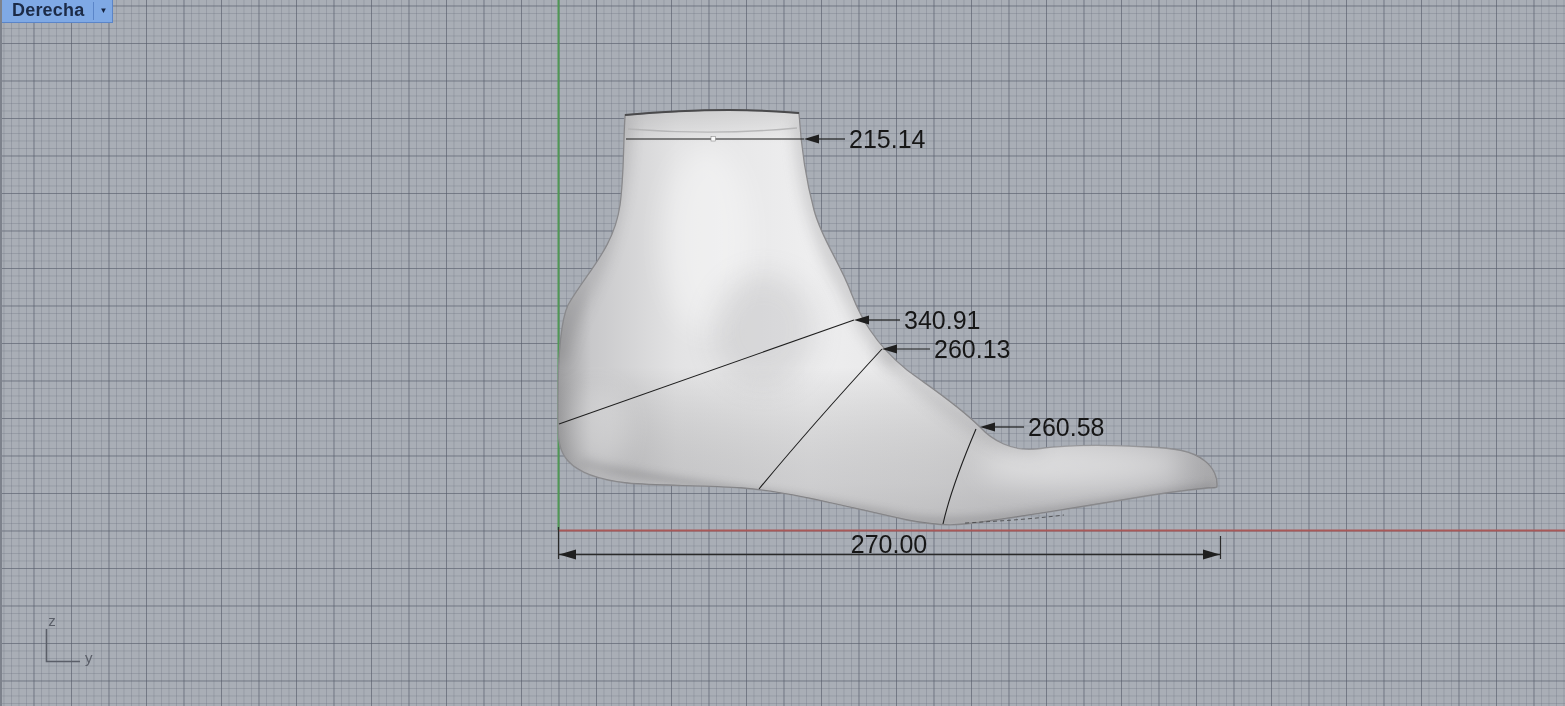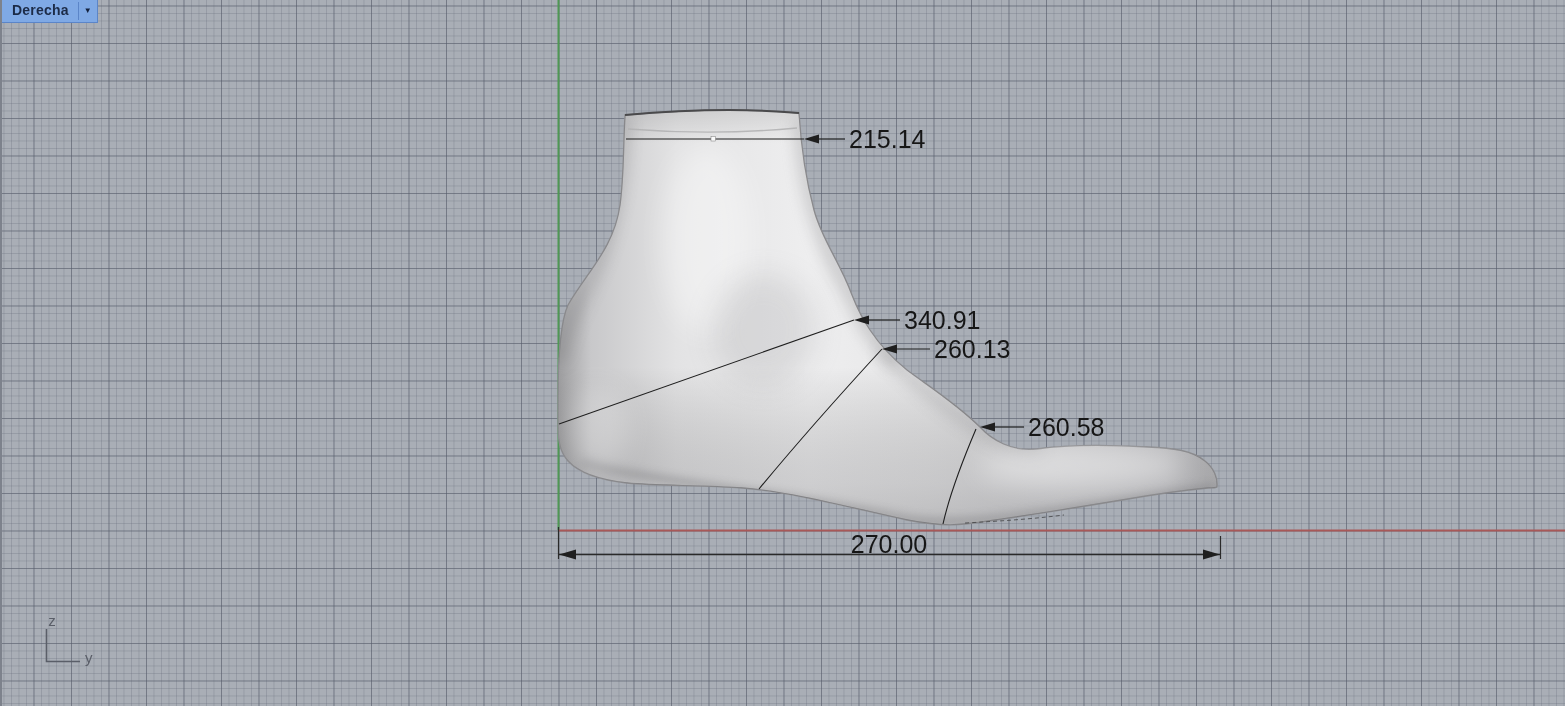--- a/index.html
+++ b/index.html
@@ -24,21 +24,21 @@
     height:22px;
     display:flex;align-items:center;
     background:#7fa9e5;
     border-right:1px solid #5b85c8;
     border-bottom:1px solid #5b85c8;
     z-index:5;
     cursor:pointer;
   }
   .tab-label{
     padding:0 9px 2px 10px;
-    font-size:14px;font-weight:bold;
+    font-size:18px;font-weight:bold;
     color:#1c2b47;
     letter-spacing:0.2px;
   }
   .tab-divider{
     width:1px;height:18px;
     background:#5b85c8;
   }
   .tab-arrow{
     width:18px;text-align:center;
     font-size:8px;color:#13213d;

